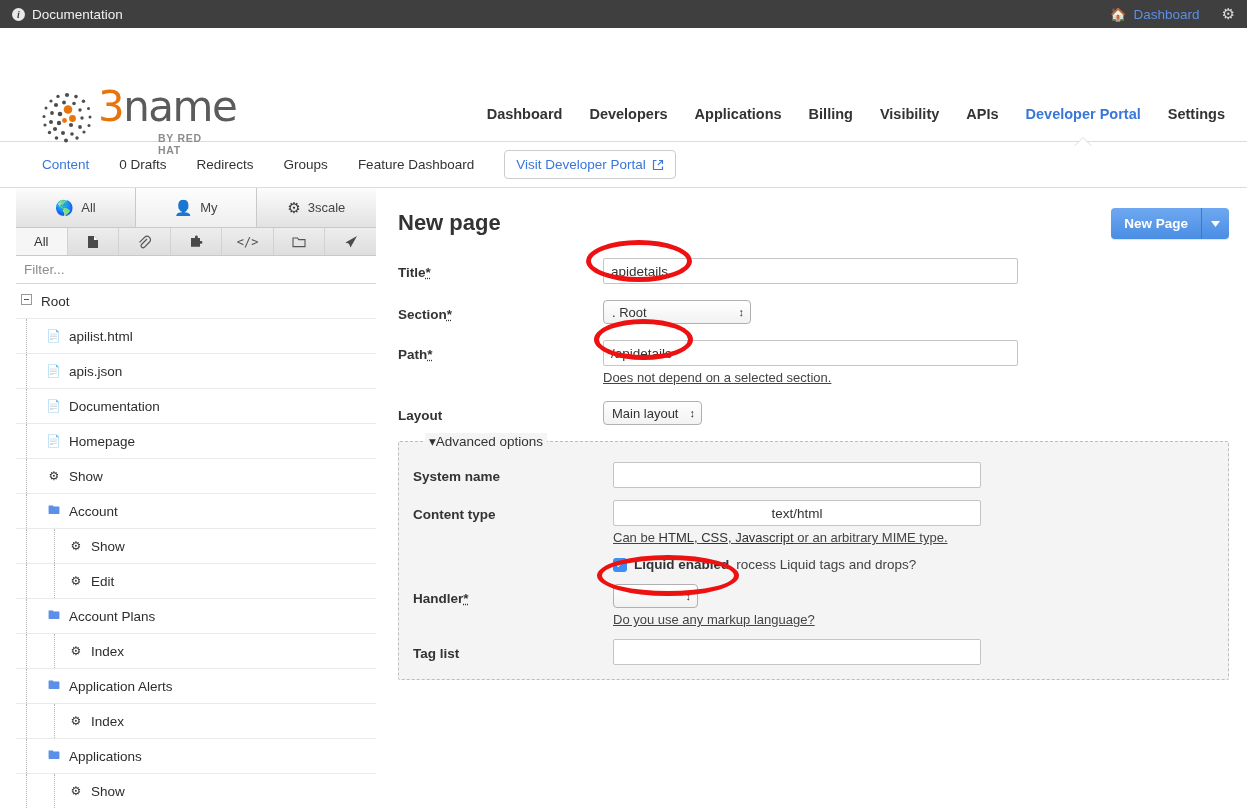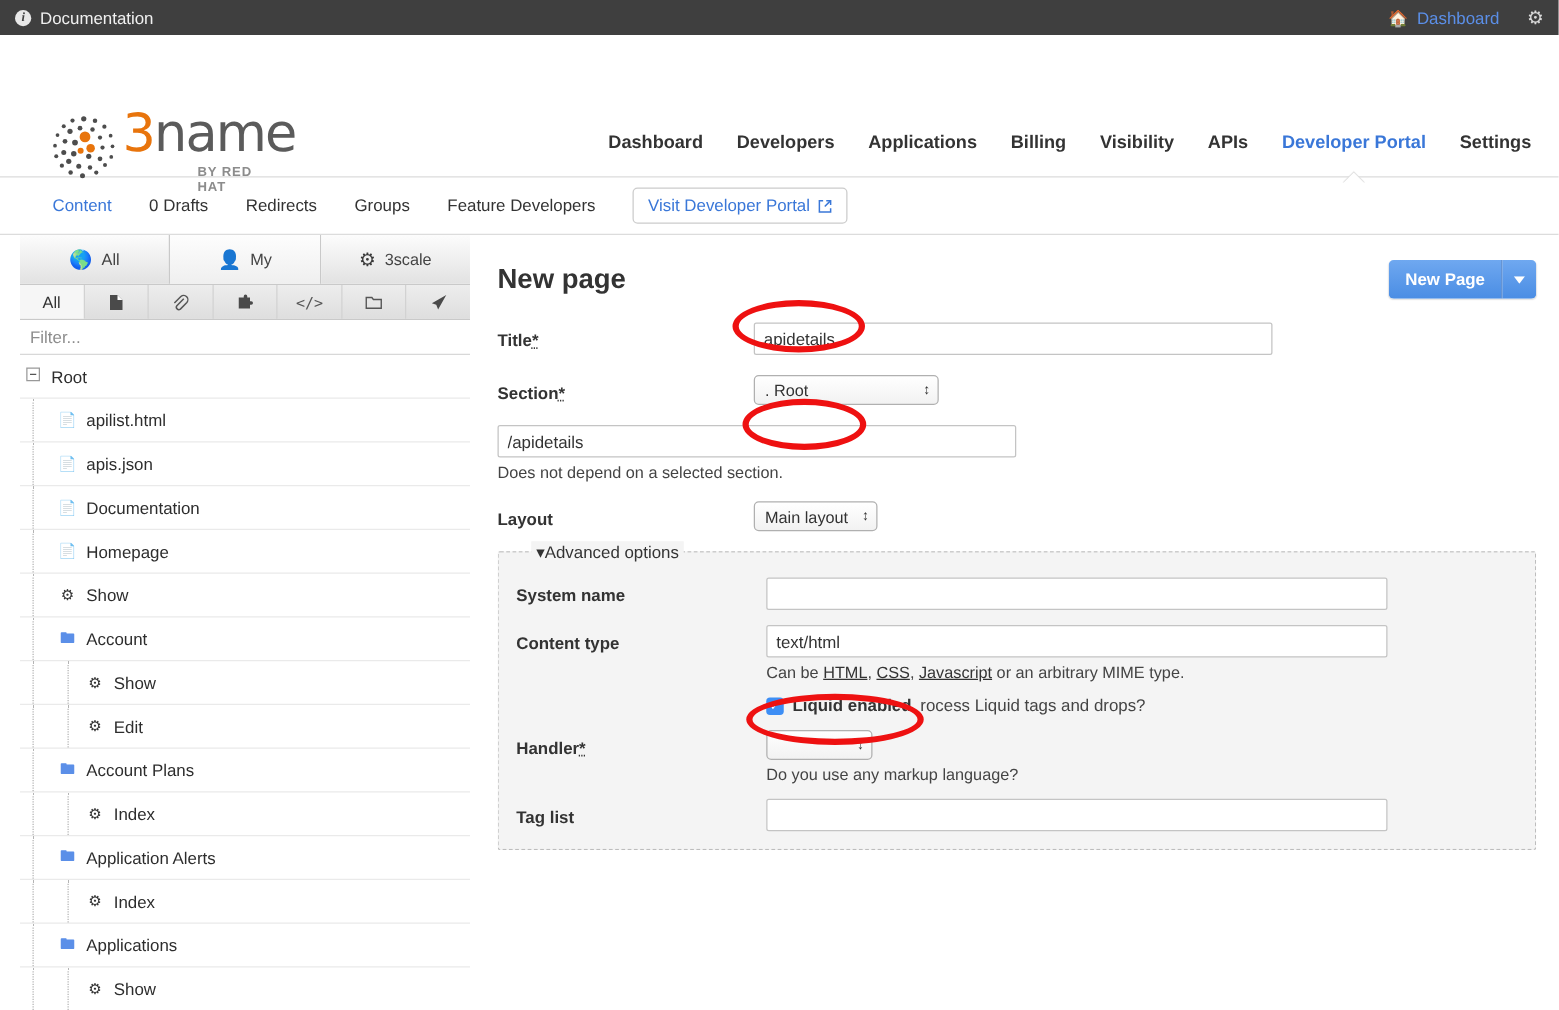--- a/index.html
+++ b/index.html
@@ -173,36 +173,36 @@
     height:24px; border:1px solid #b0b0b0; border-radius:4px; background:linear-gradient(#fff,#f2f2f2);
     font-size:13px; padding:0 22px 0 8px; color:#333; outline:none;
     font-family:"Liberation Sans", sans-serif;
     -webkit-appearance:none; appearance:none; position:relative; cursor:pointer;
   }
   .selwrap { position:relative; display:inline-block; }
   .selwrap::after {
     content:"\2195"; position:absolute; right:7px; top:50%; transform:translateY(-50%);
     font-size:11px; color:#333; pointer-events:none;
   }
-  .hint { font-size:13px; color:#444; margin-top:4px; }
+  .hint { font-size:13px; color:#444; margin-top:4px;text-decoration:underline; }
   .hint a { color:#333; text-decoration:underline; cursor:pointer; }
 
   
   .adv {
     border:1px dashed #bdbdbd; background:#f4f4f4; border-radius:2px;
     padding:14px 14px 10px 14px; margin-top:6px; position:relative;
     width:100%;
   }
   .adv-title {
     position:absolute; top:-9px; left:10px; background:#f4f4f4; padding:0 4px;
     font-size:13.5px; color:#333; cursor:pointer;margin-left:16px;
   }
   .adv .frow { margin-bottom:12px; }
   .adv .flabel { width:200px; flex:0 0 200px; }
-  .adv .txtin { width:497px; }
+  .adv .txtin { width:368px;text-align:center; }
   .chkrow { display:flex; align-items:center; gap:7px; }
   .chk {
     width:14px;height:14px;border-radius:3px;background:#3d8ef5;
     display:flex;align-items:center;justify-content:center;color:#fff;font-size:10px;
     cursor:pointer; flex:0 0 14px;
   }
   .chk-label { font-size:13.5px; font-weight:bold; color:#333; }
   .chk-hint { font-size:13.5px; color:#444; }
 
   
@@ -294,21 +294,21 @@
       </span>
       <span class="navitem"><a>Settings</a></span>
     </div>
   </div>
 
   <div class="subnav">
     <a class="active">Content</a>
     <a>0 Drafts</a>
     <a>Redirects</a>
     <a>Groups</a>
-    <a>Feature Developers</a>
+    <a>Feature Dashboard</a>
     <div class="visit-btn">
       <span>Visit Developer Portal</span>
       <svg width="12" height="12" viewBox="0 0 12 12">
         <path d="M4.5 1.5 H1.5 V10.5 H10.5 V7.5" stroke="#3a77d8" stroke-width="1.2" fill="none"></path>
         <path d="M7 1.5 H10.5 V5" stroke="#3a77d8" stroke-width="1.2" fill="none"></path>
         <path d="M10.3 1.7 L5.8 6.2" stroke="#3a77d8" stroke-width="1.2" fill="none"></path>
       </svg>
     </div>
   </div>
 
@@ -455,20 +455,21 @@
         <div class="fctl">
           <span class="selwrap">
             <select class="sel" style="width:148px;">
               <option>. Root</option>
             </select>
           </span>
         </div>
       </div>
 
       <div class="frow">
+        <div class="flabel"><span>Path</span><span class="req">*</span></div>
         <div class="fctl">
           <input class="txtin" value="/apidetails" style="">
           <div class="hint">Does not depend on a selected section.</div>
         </div>
       </div>
 
       <div class="frow">
         <div class="flabel">Layout</div>
         <div class="fctl">
           <span class="selwrap">

